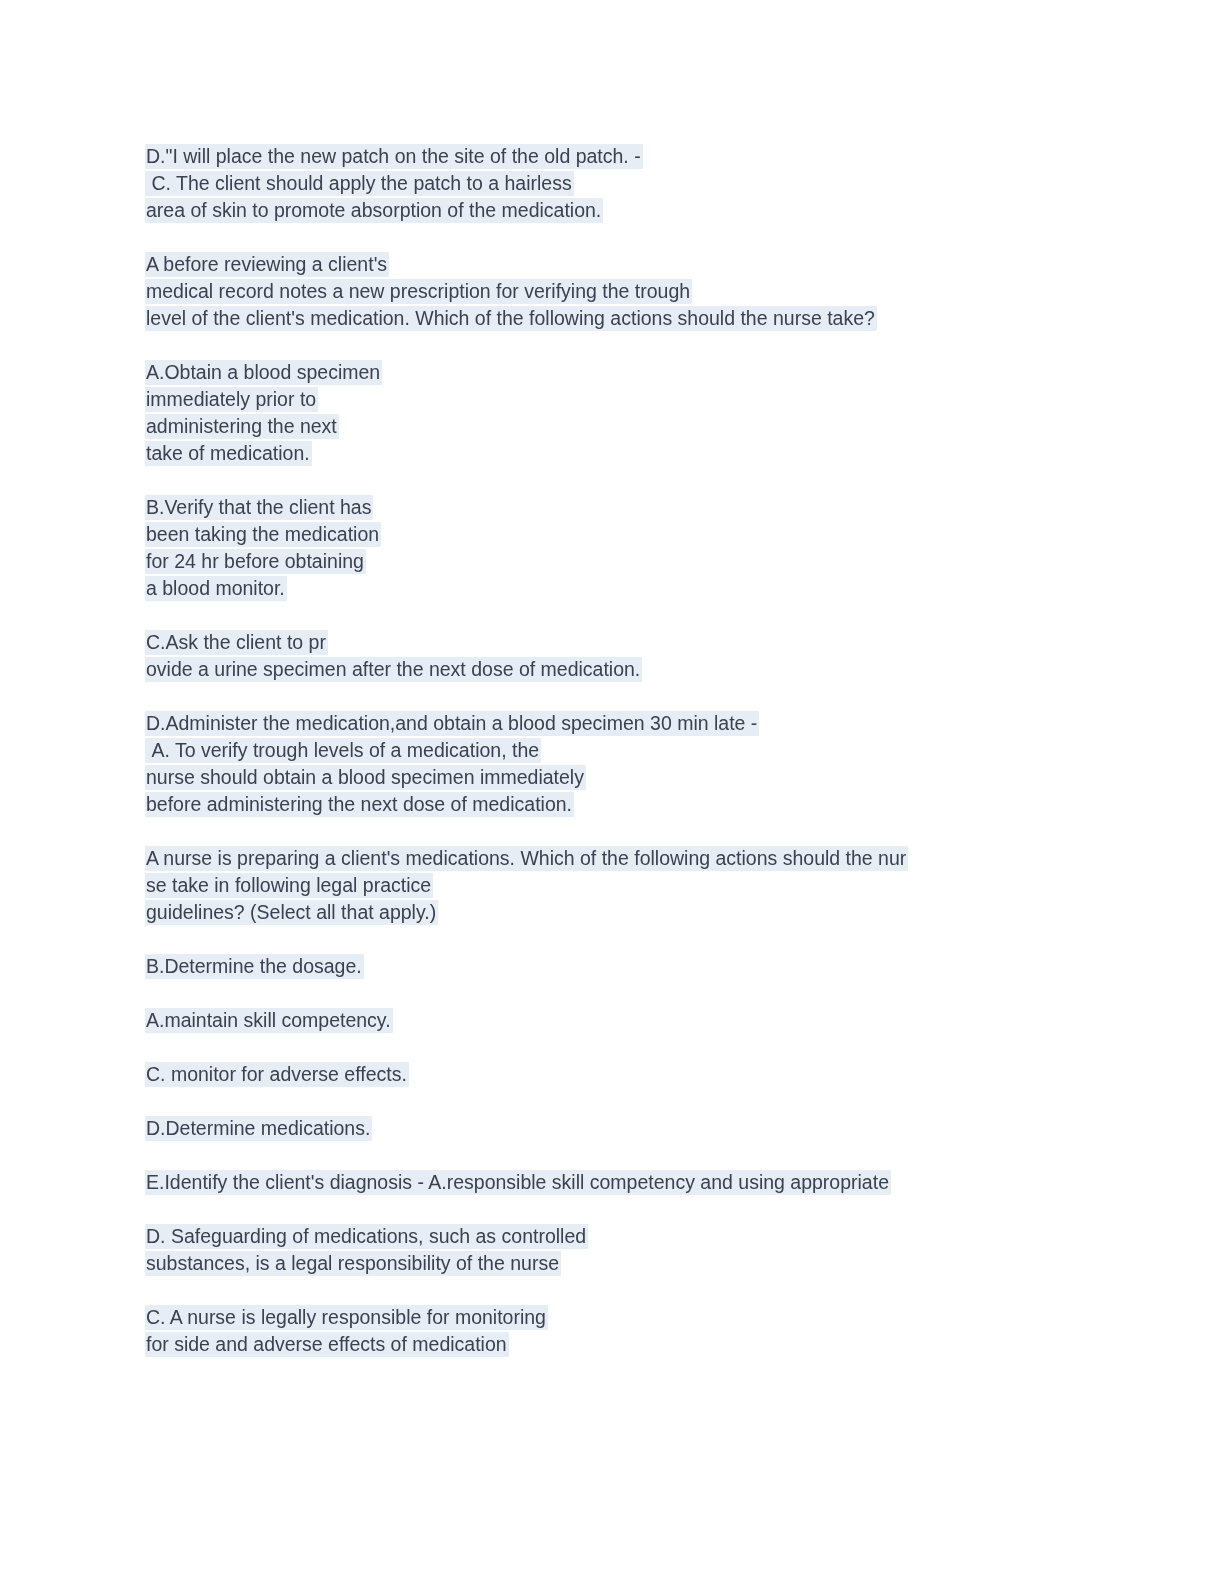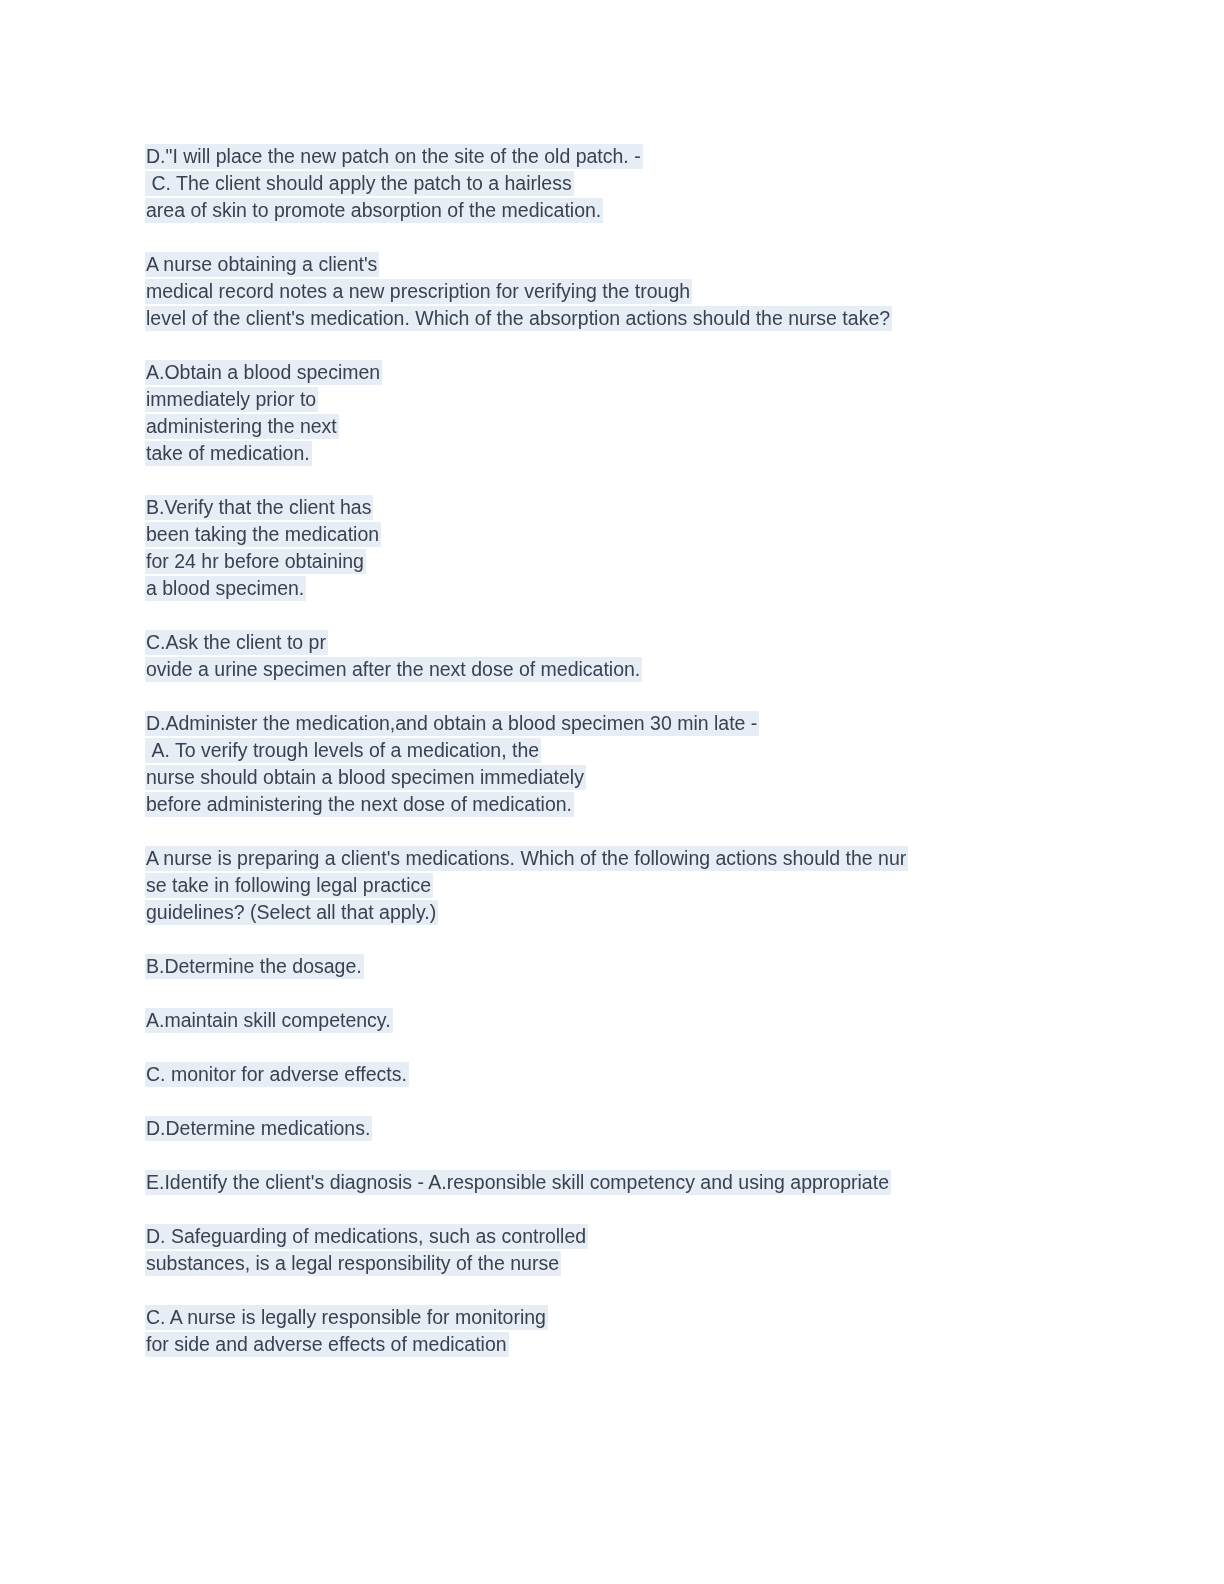--- a/index.html
+++ b/index.html
@@ -47,35 +47,35 @@
 <body>
 
 <div class="page">
   <div class="content">
       <div class="paragraph">
         <div class="line"><span class="hl">D."I will place the new patch on the site of the old patch. -</span></div>
         <div class="line"><span class="hl"> C. The client should apply the patch to a hairless</span></div>
         <div class="line"><span class="hl">area of skin to promote absorption of the medication.</span></div>
       </div>
       <div class="paragraph">
-        <div class="line"><span class="hl">A nurse obtaining a client's</span></div>
+        <div class="line"><span class="hl">A before reviewing a client's</span></div>
         <div class="line"><span class="hl">medical record notes a new prescription for verifying the trough</span></div>
-        <div class="line"><span class="hl">level of the client's medication. Which of the absorption actions should the nurse take?</span></div>
+        <div class="line"><span class="hl">level of the client's medication. Which of the following actions should the nurse take?</span></div>
       </div>
       <div class="paragraph">
         <div class="line"><span class="hl">A.Obtain a blood specimen</span></div>
         <div class="line"><span class="hl">immediately prior to</span></div>
         <div class="line"><span class="hl">administering the next</span></div>
         <div class="line"><span class="hl">take of medication.</span></div>
       </div>
       <div class="paragraph">
         <div class="line"><span class="hl">B.Verify that the client has</span></div>
         <div class="line"><span class="hl">been taking the medication</span></div>
         <div class="line"><span class="hl">for 24 hr before obtaining</span></div>
-        <div class="line"><span class="hl">a blood specimen.</span></div>
+        <div class="line"><span class="hl">a blood monitor.</span></div>
       </div>
       <div class="paragraph">
         <div class="line"><span class="hl">C.Ask the client to pr</span></div>
         <div class="line"><span class="hl">ovide a urine specimen after the next dose of medication.</span></div>
       </div>
       <div class="paragraph">
         <div class="line"><span class="hl">D.Administer the medication,and obtain a blood specimen 30 min late -</span></div>
         <div class="line"><span class="hl"> A. To verify trough levels of a medication, the</span></div>
         <div class="line"><span class="hl">nurse should obtain a blood specimen immediately</span></div>
         <div class="line"><span class="hl">before administering the next dose of medication.</span></div>

